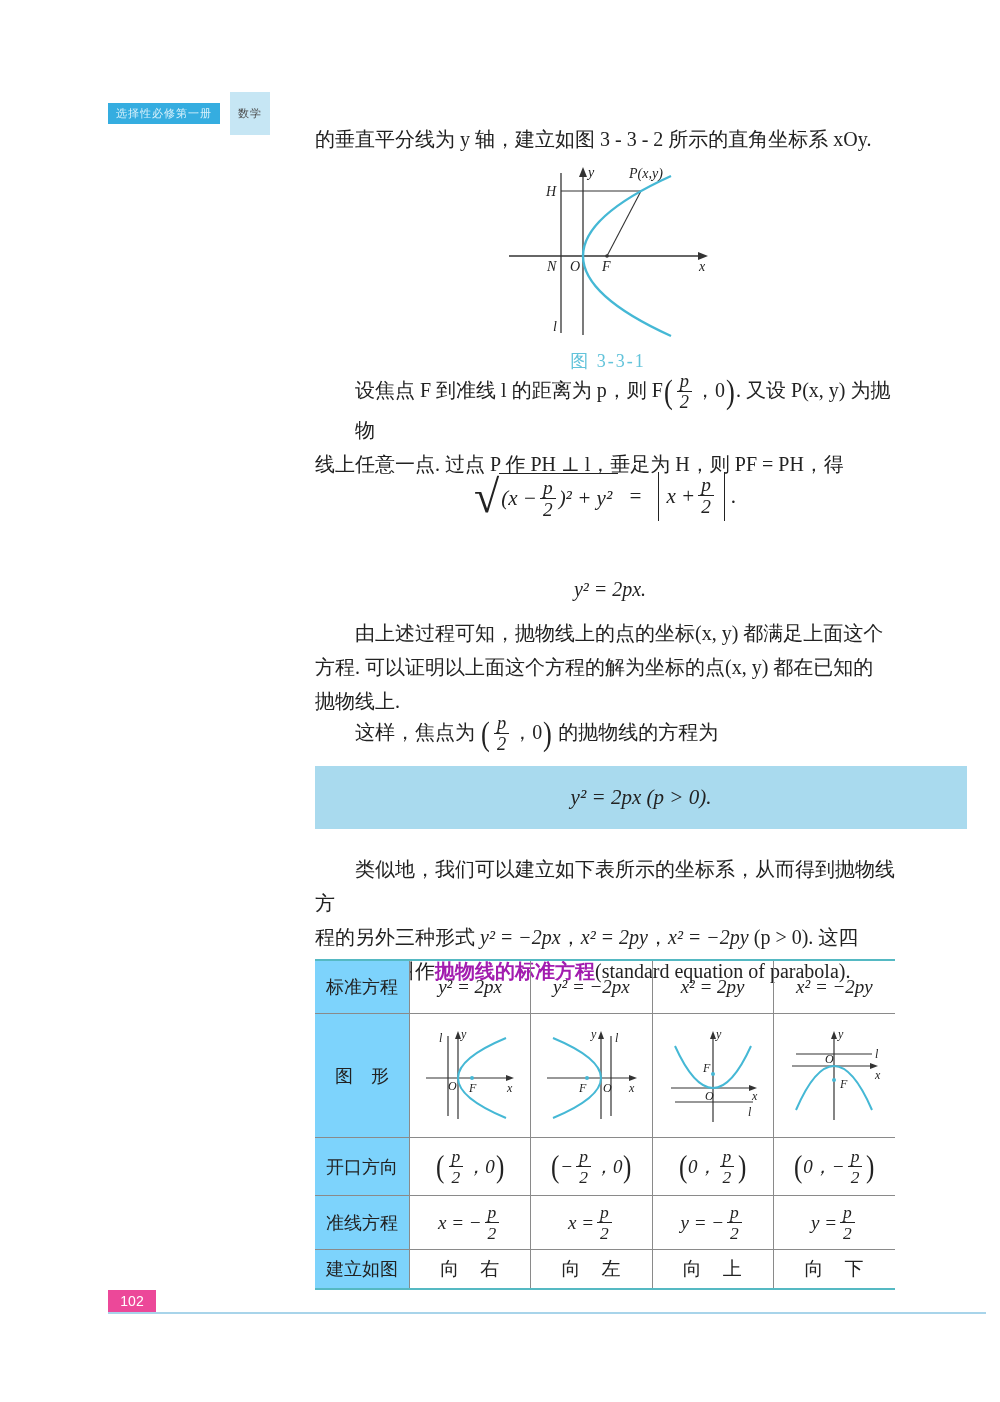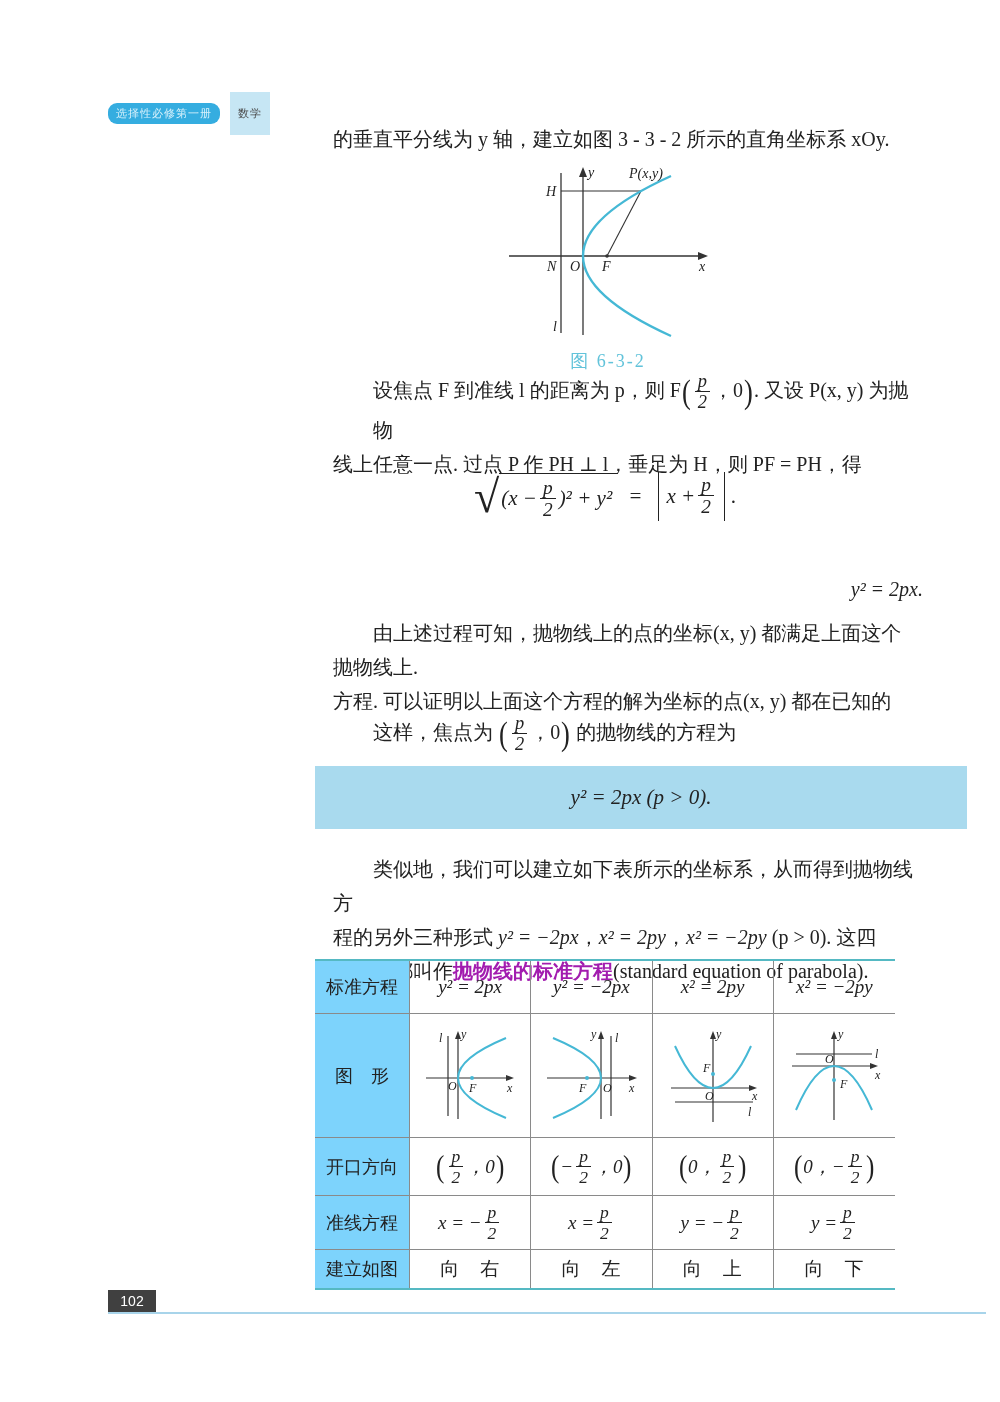--- a/index.html
+++ b/index.html
@@ -2,25 +2,25 @@
 <html><head>
 <meta charset="utf-8">
 <style>
   * { margin:0; padding:0; box-sizing:border-box; }
   body { background:#fff; font-family:"Liberation Serif","DejaVu Serif",serif; color:#222; }
   .page { position:relative; width:1000px; height:1402px; background:#ffffff; overflow:hidden; }
 
   
   .hdr { position:absolute; left:108px; top:92px; display:flex; gap:10px; align-items:center; }
   .badge1 { background:#35ade0; color:#d8f1fb; font-family:"Liberation Sans",sans-serif;
-            font-size:11px; padding:3px 8px; letter-spacing:1px;border-radius:9px; }
+            font-size:11px; padding:3px 8px; letter-spacing:1px; }
   .badge2 { background:#c6e6f4; color:#4a4a4a; font-family:"Liberation Sans",sans-serif;
             font-size:11px; padding:14px 8px; letter-spacing:1px; }
 
-  .txt { position:absolute; font-size:20px; line-height:34px; color:#222; width:590px;margin-left:18px; }
+  .txt { position:absolute; font-size:20px; line-height:34px; color:#222; width:590px; }
   .indent { text-indent:40px; }
   .math { font-style:italic; }
 
   
   .frac { display:inline-flex; flex-direction:column; align-items:center; vertical-align:middle;
           font-style:italic; line-height:1.05; margin:0 3px; font-size:0.92em; }
   .frac .num { border-bottom:1px solid #222; padding:0 3px; display:block; }
   .frac .den { padding-top:1px; display:block; }
 
   
@@ -56,21 +56,21 @@
          grid-template-rows:53px 124px 58px 54px 38px; }
   .tc { border-right:1px solid #8a8a8a; border-bottom:1px solid #8a8a8a;
         display:flex; align-items:center; justify-content:center; font-size:19px; }
   .tc.lastcol { border-right:none; }
   .tc.lastrow { border-bottom:none; }
   .rowhead { background:#7dd3fc; font-style:normal; font-size:18px; color:#222; }
   .eqcell { font-style:italic; }
   .dircell { font-style:normal; letter-spacing:1px; }
 
   
-  .pagebadge { position:absolute; left:108px; top:1290px; width:48px; height:22px; background:#404040;
+  .pagebadge { position:absolute; left:108px; top:1290px; width:48px; height:22px; background:#ec4899;
                color:#fff; font-family:"Liberation Sans",sans-serif; font-size:14px;
                display:flex; align-items:center; justify-content:center; }
   .footline { position:absolute; left:108px; top:1312px; width:878px; height:2px; background:#a8d4ea; }
 </style>
 </head>
 <body>
 
 <div class="page">
 
   <div class="hdr">
@@ -99,21 +99,21 @@
       <circle cx="106" cy="93" r="1.8" fill="#333"></circle>
       <text x="87" y="14" font-size="14">y</text>
       <text x="198" y="108" font-size="14">x</text>
       <text x="45" y="33" font-size="14">H</text>
       <text x="46" y="108" font-size="14">N</text>
       <text x="69" y="108" font-size="14">O</text>
       <text x="101" y="108" font-size="14">F</text>
       <text x="52" y="168" font-size="14">l</text>
       <text x="128" y="15" font-size="14">P(x,y)</text>
     </svg>
-    <div class="figcap">图 6-3-2</div>
+    <div class="figcap">图 3-3-1</div>
   </div>
 
   <div class="txt" style="left:315px; top:372px;">
     <div style="text-indent:0; padding-left:40px;">
       <span>设焦点 F 到准线 l 的距离为 p，则 F</span><span class="bigp">(</span><span class="frac">
           <span class="num">p</span>
           <span class="den">2</span>
         </span><span>，0</span><span class="bigp">)</span><span>. 又设 P(x, y) 为抛物</span>
     </div>
     <div>线上任意一点. 过点 P 作 PH ⊥ l，垂足为 H，则 PF = PH，得</div>
@@ -135,26 +135,26 @@
     <span class="abs">
       <span class="math">x +</span>
       <span class="frac">
           <span class="num">p</span>
           <span class="den">2</span>
         </span>
     </span>
     <span>.</span>
   </div>
 
-  <div class="txt math" style="left:315px; top:572px; text-align:right;">y² = 2px.</div>
+  <div class="txt math" style="left:315px; top:572px; text-align:center;">y² = 2px.</div>
 
   <div class="txt" style="left:315px; top:616px;">
     <div class="indent">由上述过程可知，抛物线上的点的坐标(x, y) 都满足上面这个</div>
+    <div>方程. 可以证明以上面这个方程的解为坐标的点(x, y) 都在已知的</div>
     <div>抛物线上.</div>
-    <div>方程. 可以证明以上面这个方程的解为坐标的点(x, y) 都在已知的</div>
   </div>
 
   <div class="txt" style="left:315px; top:714px; padding-left:40px;">
     <span>这样，焦点为</span>
     <span class="bigp">(</span><span class="frac">
         <span class="num">p</span>
         <span class="den">2</span>
       </span><span>，0</span><span class="bigp">)</span>
     <span>的抛物线的方程为</span>
   </div>

